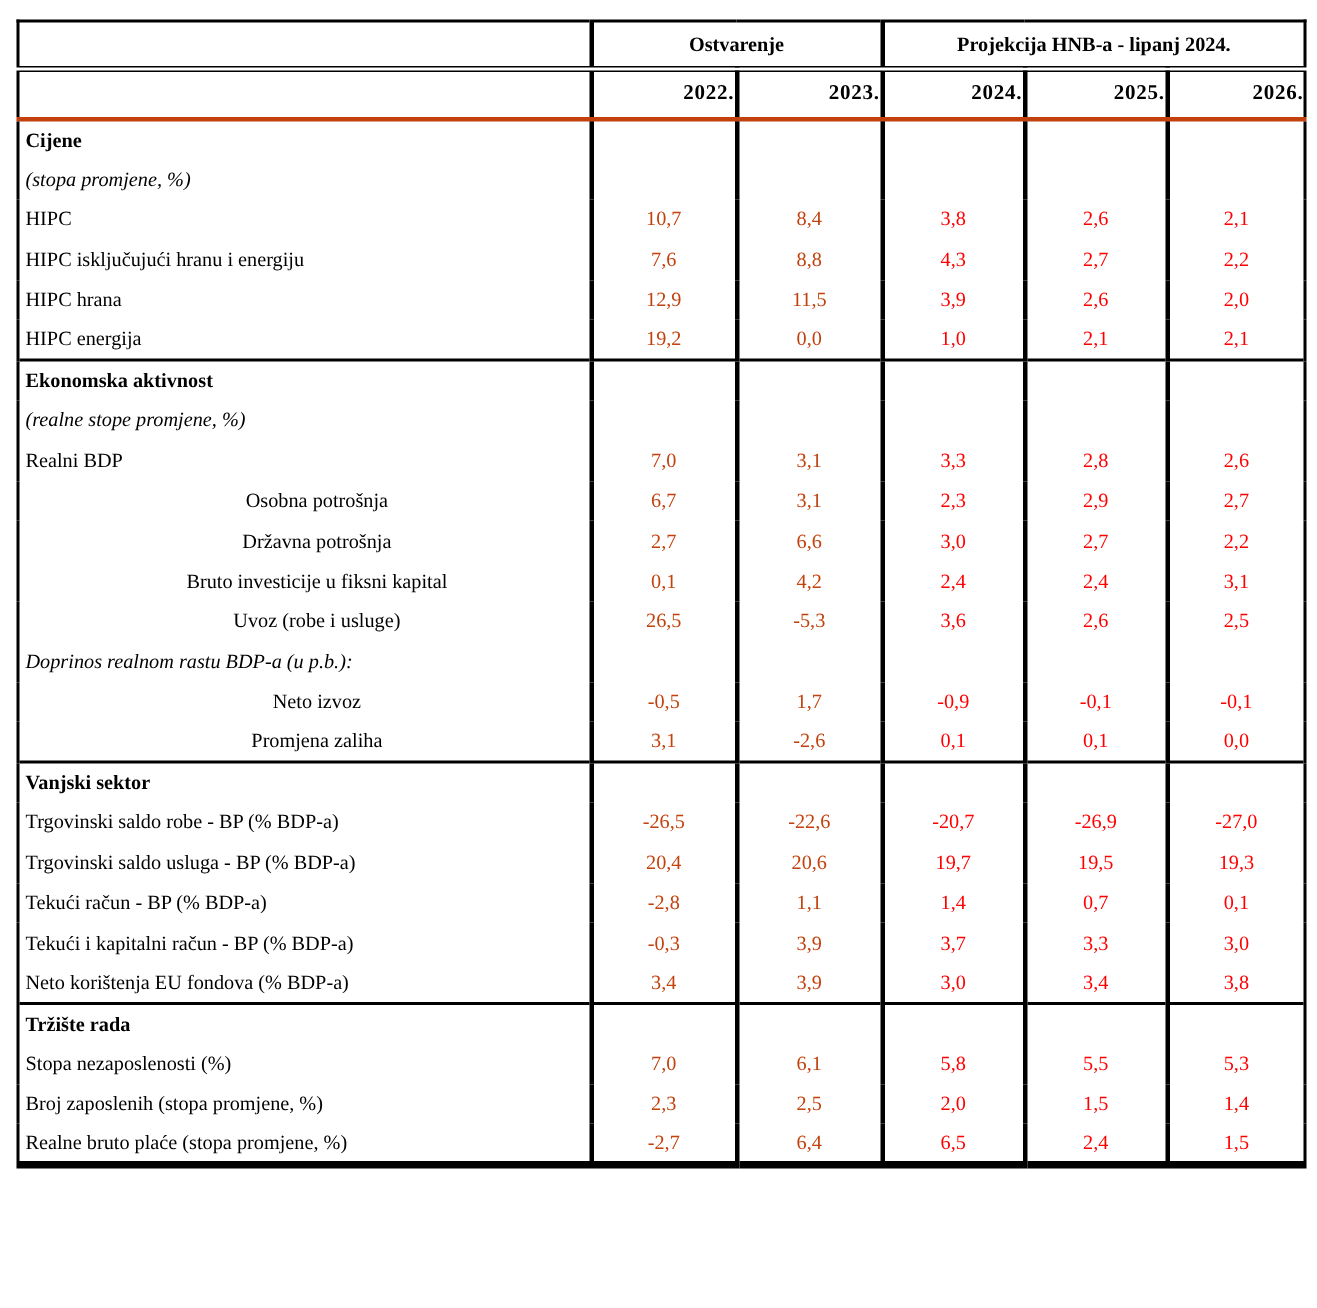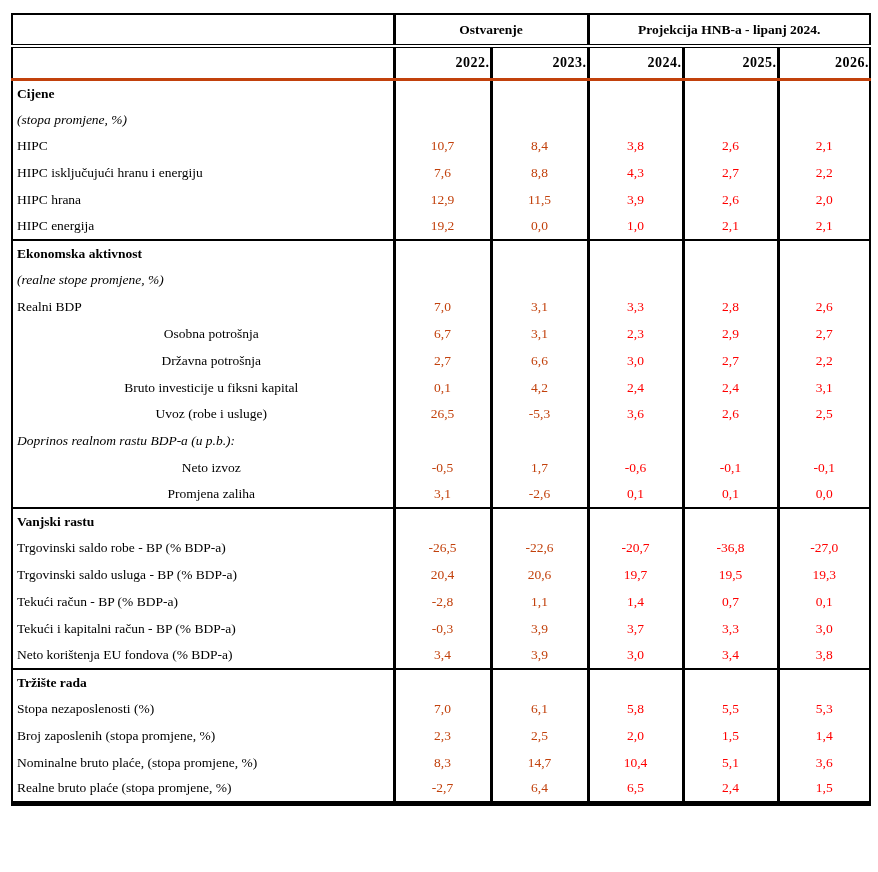--- a/index.html
+++ b/index.html
@@ -217,46 +217,46 @@
           <td class="val actual"></td>
           <td class="val actual"></td>
           <td class="val proj"></td>
           <td class="val proj"></td>
           <td class="val proj"></td>
         </tr>
         <tr>
           <td class="label indent">Neto izvoz</td>
           <td class="val actual">-0,5</td>
           <td class="val actual">1,7</td>
-          <td class="val proj">-0,6</td>
+          <td class="val proj">-0,9</td>
           <td class="val proj">-0,1</td>
           <td class="val proj">-0,1</td>
         </tr>
         <tr>
           <td class="label indent">Promjena zaliha</td>
           <td class="val actual">3,1</td>
           <td class="val actual">-2,6</td>
           <td class="val proj">0,1</td>
           <td class="val proj">0,1</td>
           <td class="val proj">0,0</td>
         </tr>
         <tr class="section-start">
-          <td class="label bold">Vanjski rastu</td>
+          <td class="label bold">Vanjski sektor</td>
           <td class="val actual"></td>
           <td class="val actual"></td>
           <td class="val proj"></td>
           <td class="val proj"></td>
           <td class="val proj"></td>
         </tr>
         <tr>
           <td class="label normal">Trgovinski saldo robe - BP (% BDP-a)</td>
           <td class="val actual">-26,5</td>
           <td class="val actual">-22,6</td>
           <td class="val proj">-20,7</td>
-          <td class="val proj">-36,8</td>
+          <td class="val proj">-26,9</td>
           <td class="val proj">-27,0</td>
         </tr>
         <tr>
           <td class="label normal">Trgovinski saldo usluga - BP (% BDP-a)</td>
           <td class="val actual">20,4</td>
           <td class="val actual">20,6</td>
           <td class="val proj">19,7</td>
           <td class="val proj">19,5</td>
           <td class="val proj">19,3</td>
         </tr>
@@ -302,28 +302,20 @@
         </tr>
         <tr>
           <td class="label normal">Broj zaposlenih (stopa promjene, %)</td>
           <td class="val actual">2,3</td>
           <td class="val actual">2,5</td>
           <td class="val proj">2,0</td>
           <td class="val proj">1,5</td>
           <td class="val proj">1,4</td>
         </tr>
         <tr>
-          <td class="label normal">Nominalne bruto plaće, (stopa promjene, %)</td>
-          <td class="val actual">8,3</td>
-          <td class="val actual">14,7</td>
-          <td class="val proj">10,4</td>
-          <td class="val proj">5,1</td>
-          <td class="val proj">3,6</td>
-        </tr>
-        <tr>
           <td class="label normal">Realne bruto plaće (stopa promjene, %)</td>
           <td class="val actual">-2,7</td>
           <td class="val actual">6,4</td>
           <td class="val proj">6,5</td>
           <td class="val proj">2,4</td>
           <td class="val proj">1,5</td>
         </tr>
       </tbody>
   </table>
 </div>

